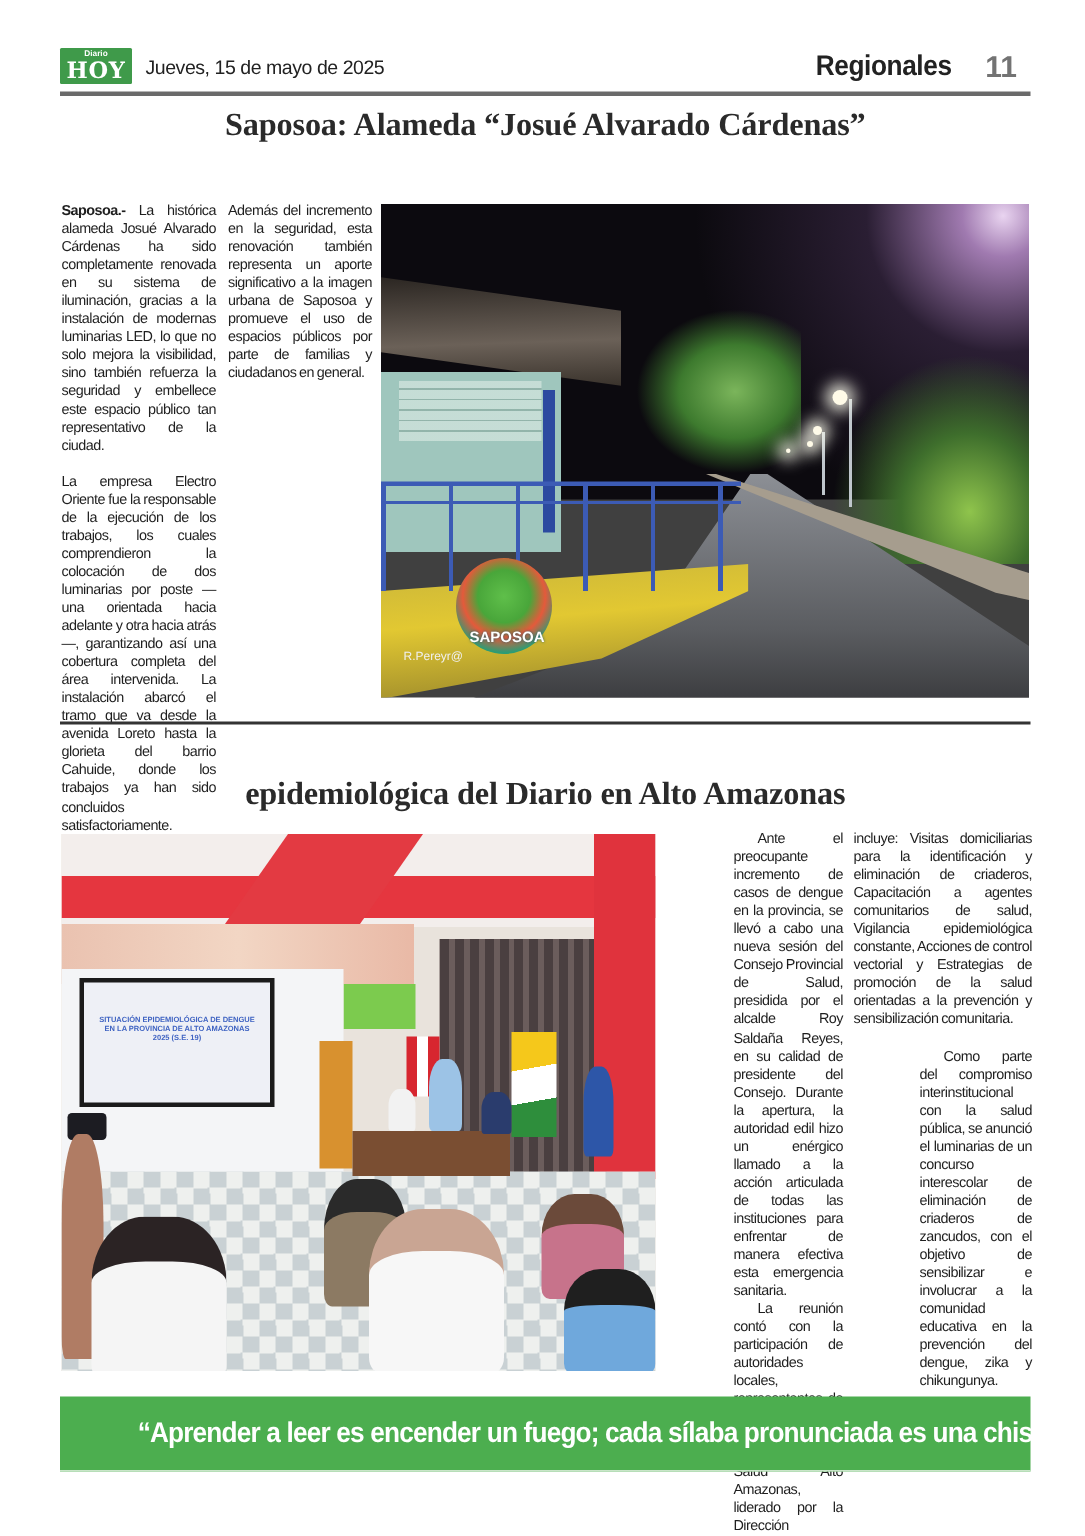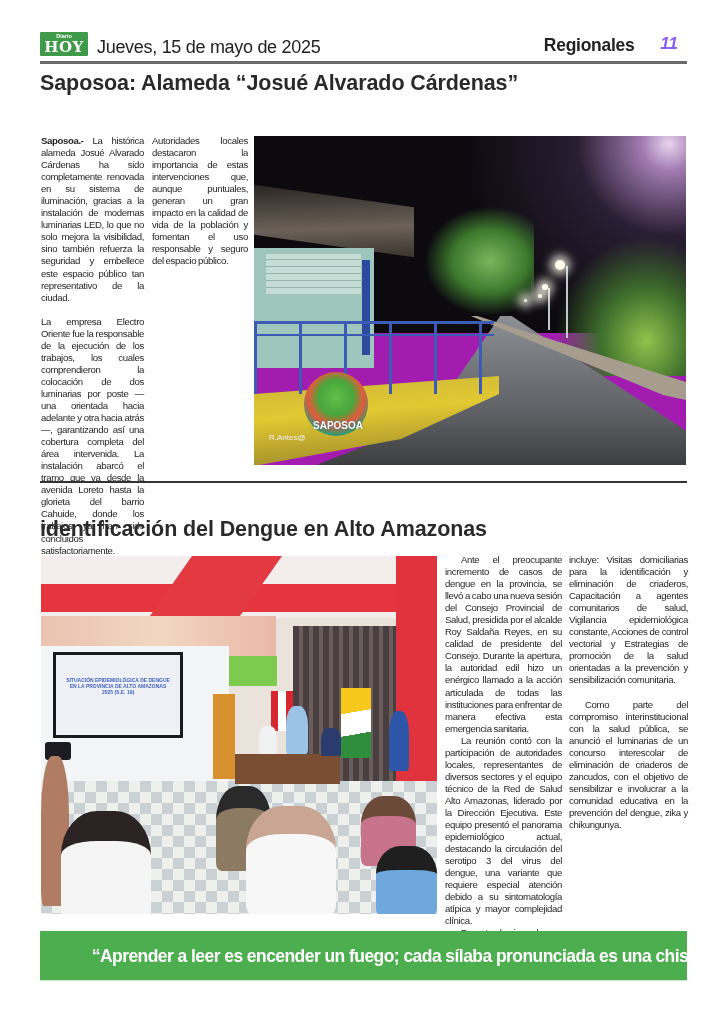--- a/index.html
+++ b/index.html
@@ -4,42 +4,42 @@
   <style>
     * { box-sizing: border-box; margin: 0; padding: 0; }
     html, body { width: 723px; height: 1024px; background: #ffffff; overflow: hidden; }
     body { position: relative; font-family: "Liberation Sans", sans-serif; color: #1a1a1a; }
 
     
     .masthead { position: absolute; left: 40px; top: 32px; width: 646px; height: 28px; }
     .logo { position: absolute; left: 0; top: 0; width: 48px; height: 24px; background: #3f9a4a; color: #fff; text-align: center; border-radius: 1px; }
     .logo .small { display: block; font-size: 5.5px; font-weight: bold; line-height: 7px; padding-top: 1px; }
     .logo .big { display: block; font-family: "DejaVu Serif", serif; font-weight: bold; font-size: 15px; line-height: 15px; letter-spacing: 0.5px; }
-    .date { position: absolute; left: 57px; top: 5px; font-size: 18px; color: #222; letter-spacing: -0.3px; }
+    .date { position: absolute; left: 57px; top: 5px; font-size: 13px; color: #222; letter-spacing: -0.3px; }
     .section { position: absolute; right: 52px; top: 2px; font-size: 19px; font-weight: bold; color: #222; letter-spacing: -0.3px; transform: scaleX(0.92); transform-origin: right center; }
-    .pagenum { position: absolute; right: 8px; top: 2px; font-size: 17px; font-weight: bold; color: #8b5cf6; font-style: italic; }
+    .pagenum { position: absolute; right: 8px; top: 2px; font-size: 20px; font-weight: bold; color: #737373; }
     .rule-top { position: absolute; left: 40px; top: 61px; width: 647px; height: 3px; background: #6a6a6a; }
 
     
-    .headline { position: absolute; left: 40px; width: 647px; text-align: left; font-family: Liberation Sans, sans-serif; font-weight: bold; font-size: 21.5px; line-height: 26px; color: #2a2a2a; letter-spacing: -0.1px; }
+    .headline { position: absolute; left: 40px; width: 647px; text-align: center; font-family: Liberation Serif, serif; font-weight: bold; font-size: 21.5px; line-height: 26px; color: #2a2a2a; letter-spacing: -0.1px; }
     .h1 { top: 70px; }
     .h2 { top: 490px; }
 
     
     .col { position: absolute; font-size: 9.6px; line-height: 12.05px; color: #1f1f1f; text-align: justify; letter-spacing: -0.35px; word-spacing: -0.5px; }
     .col p { margin-bottom: 12px; }
-    .col p.indent { text-indent: 16px; margin-bottom: 0; }
+    .col p.indent { text-indent: 16px; margin-bottom: 0; margin-left: 44px; }
     .lead { font-weight: bold; }
     .c1 { left: 41px; top: 135px; width: 103px; }
     .c2 { left: 152px; top: 135px; width: 96px; }
     .c3 { left: 445px; top: 554px; width: 117px; }
     .c4 { left: 569px; top: 554px; width: 119px; }
 
     
-    .photo1 { position: absolute; left: 254px; top: 136px; width: 432px; height: 329px; overflow: hidden; background: #a21caf; }
+    .photo1 { position: absolute; left: 254px; top: 136px; width: 432px; height: 329px; overflow: hidden; background: #404040; }
     .p1-sky { position: absolute; left: 0; top: 0; width: 100%; height: 60%; background: radial-gradient(circle at 96% 4%, #e9d4f0 0, #a07ab0 6%, #2a1e33 20%, #0c0a0f 45%); }
     .p1-house { position: absolute; left: 0; top: 112px; width: 120px; height: 120px; background: #9fc6bd; }
     .p1-brick { position: absolute; left: 12px; top: 118px; width: 95px; height: 40px; background: repeating-linear-gradient(0deg, #cfe3dc 0 6px, #8fb0a6 6px 7px); opacity: 0.8; }
     .p1-roof { position: absolute; left: 0; top: 60px; width: 160px; height: 50px; background: linear-gradient(170deg, #2b2622, #6b6158 60%, #3a332c); transform: skewY(8deg); }
     .p1-door { position: absolute; left: 108px; top: 124px; width: 8px; height: 95px; background: #2c4aa0; }
     .p1-banana { position: absolute; left: 170px; top: 70px; width: 110px; height: 110px; background: radial-gradient(ellipse at 60% 50%, #7bb55b 0, #3d7a2e 40%, rgba(20,40,20,0) 70%); }
     .p1-wall { position: absolute; left: 0; top: 240px; width: 245px; height: 90px; background: linear-gradient(175deg, #c9b53a, #e2c832 40%, #8e7d2a); clip-path: polygon(0 20%, 100% 0, 100% 20%, 60% 70%, 0 100%); }
     .p1-rail { position: absolute; left: 0; top: 185px; width: 240px; height: 80px; border-top: 3px solid #3c5bb5; }
     .p1-rail:before { content: ""; position: absolute; left: 0; top: 10px; width: 100%; height: 2px; background: #3c5bb5; }
     .p1-rail:after { content: ""; position: absolute; left: 0; top: 0; width: 100%; height: 70px; background: repeating-linear-gradient(90deg, #3c5bb5 0 3px, transparent 3px 45px); }
@@ -94,21 +94,21 @@
 
 <h1 class="headline h1">
   <span>Saposoa: Alameda “Josué Alvarado Cárdenas”</span><br>
 </h1>
 
 <div class="col c1">
   <p><span class="lead">Saposoa.-</span><span> La histórica alameda Josué Alvarado Cárdenas ha sido completamente renovada en su sistema de iluminación, gracias a la instalación de modernas luminarias LED, lo que no solo mejora la visibilidad, sino también refuerza la seguridad y embellece este espacio público tan representativo de la ciudad.</span></p>
   <p>La empresa Electro Oriente fue la responsable de la ejecución de los trabajos, los cuales comprendieron la colocación de dos luminarias por poste —una orientada hacia adelante y otra hacia atrás—, garantizando así una cobertura completa del área intervenida. La instalación abarcó el tramo que va desde la avenida Loreto hasta la glorieta del barrio Cahuide, donde los trabajos ya han sido concluidos satisfactoriamente.</p>
 </div>
 <div class="col c2">
-  <p>Autoridades locales destacaron la importancia de estas intervenciones que, aunque puntuales, generan un gran impacto en la calidad de vida de la población y fomentan el uso responsable y seguro del espacio público.</p>
+  <p>Además del incremento en la seguridad, esta renovación también representa un aporte significativo a la imagen urbana de Saposoa y promueve el uso de espacios públicos por parte de familias y ciudadanos en general.</p>
 </div>
 
 <div class="photo1">
   <div class="p1-sky"></div>
   <div class="p1-roof"></div>
   <div class="p1-house"></div>
   <div class="p1-brick"></div>
   <div class="p1-door"></div>
   <div class="p1-banana"></div>
   <div class="p1-trees"></div>
@@ -117,28 +117,28 @@
   <div class="p1-wall"></div>
   <div class="p1-rail"></div>
   <div class="p1-pole" style="left:312px; top:130px; height:72px;"></div>
   <div class="p1-lamp" style="left:301px; top:124px;"></div>
   <div class="p1-pole" style="left:294px; top:152px; height:42px;"></div>
   <div class="p1-lamp" style="left:288px; top:148px; width:6px; height:6px;"></div>
   <div class="p1-lamp" style="left:284px; top:158px; width:4px; height:4px;"></div>
   <div class="p1-lamp" style="left:270px; top:163px; width:3px; height:3px;"></div>
   <div class="p1-frog"></div>
   <div class="p1-frog-label">SAPOSOA</div>
-  <div class="p1-credit">R.Antes@</div>
+  <div class="p1-credit">R.Pereyr@</div>
 </div>
 
 <div class="rule-mid"></div>
 
 <h1 class="headline h2">
   <br>
-  <span>identificación del Dengue en Alto Amazonas</span>
+  <span>epidemiológica del Diario en Alto Amazonas</span>
 </h1>
 
 <div class="photo2">
   <div class="p2-ceiling"></div>
   <div class="p2-beam1"></div>
   <div class="p2-beam2"></div>
   <div class="p2-window"></div>
   <div class="p2-green"></div>
   <div class="p2-redwall"></div>
   <div class="p2-backdrop"></div>

